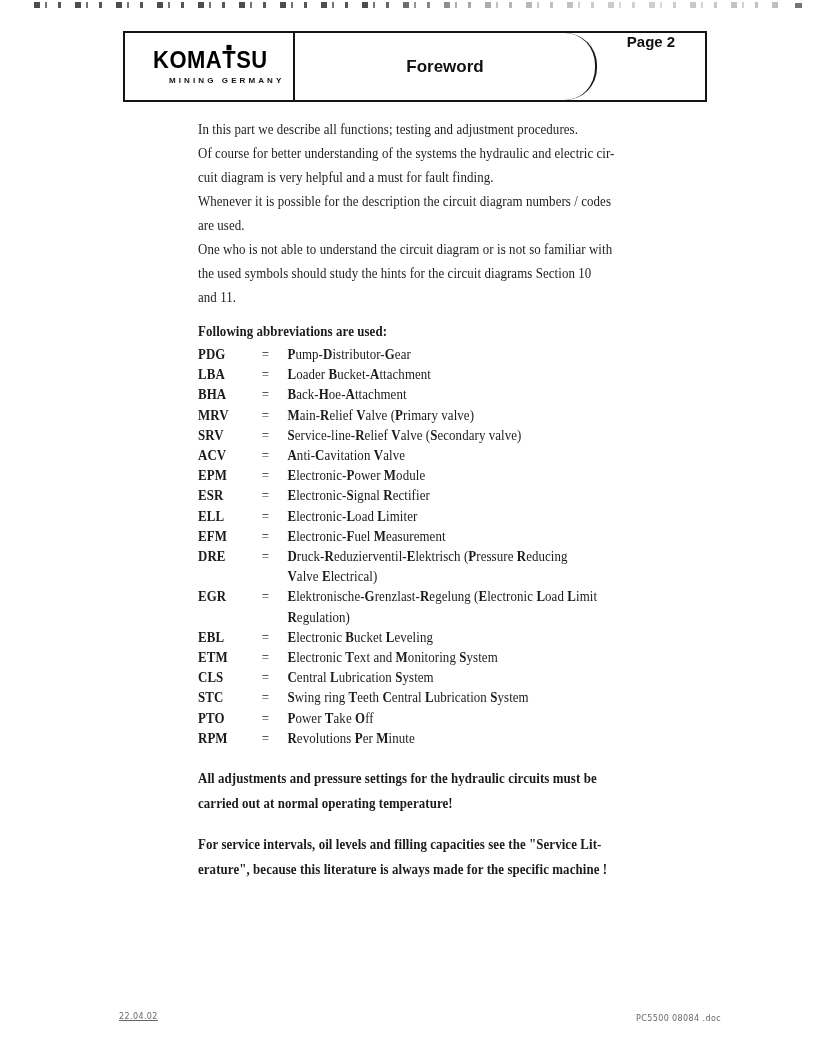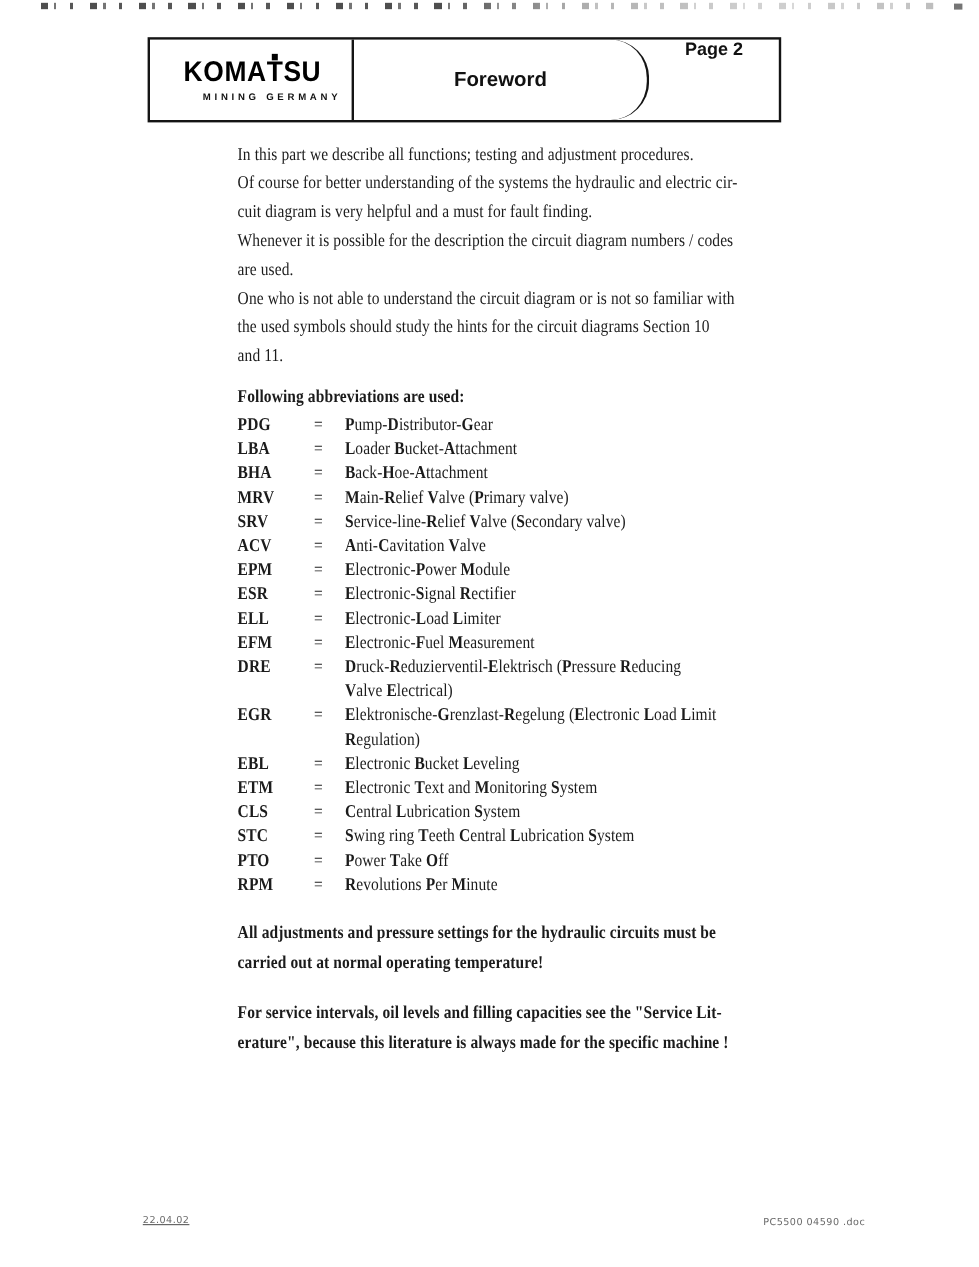--- a/index.html
+++ b/index.html
@@ -12,21 +12,21 @@
     position:absolute;top:2px;left:34px;width:744px;height:6px;
     background:repeating-linear-gradient(90deg,#161616 0 6px,transparent 6px 11px,#4a4a4a 11px 13px,transparent 13px 24px,#222 24px 27px,transparent 27px 41px);
     -webkit-mask-image:linear-gradient(90deg,rgba(0,0,0,.95) 0 45%,rgba(0,0,0,.45) 60%,rgba(0,0,0,.25) 80%,rgba(0,0,0,.35) 100%);
     mask-image:linear-gradient(90deg,rgba(0,0,0,.95) 0 45%,rgba(0,0,0,.45) 60%,rgba(0,0,0,.25) 80%,rgba(0,0,0,.35) 100%);
     opacity:.8;
   }
   .corner-mark{position:absolute;top:3px;left:795px;width:7px;height:5px;background:#3a3a3a;opacity:.7;}
 
   
   .header-box{
-    position:absolute;left:123px;top:31px;width:528px;height:71px;
+    position:absolute;left:123px;top:31px;width:584px;height:71px;
     border:2px solid #141414;display:flex;box-sizing:border-box;
     font-family:"Liberation Sans",sans-serif;background:#fff;
   }
   .cell-logo{width:170px;border-right:2px solid #141414;box-sizing:border-box;
     display:flex;flex-direction:column;justify-content:center;padding-left:28px;}
   .cell-title{flex:1;border-right:2px solid #141414;box-sizing:border-box;
     display:flex;align-items:center;justify-content:center;border-radius:32px;}
   .cell-page{width:108px;display:flex;align-items:flex-start;justify-content:center;}
   .logo-word{
     font-weight:bold;font-size:22px;letter-spacing:.5px;color:#000;line-height:1;
@@ -210,15 +210,15 @@
   <div class="note note-1 cond">
       <div>All adjustments and pressure settings for the hydraulic circuits must be</div>
       <div>carried out at normal operating temperature!</div>
     </div>
   <div class="note note-2 cond">
       <div>For service intervals, oil levels and filling capacities see the "Service Lit-</div>
       <div>erature", because this literature is always made for the specific machine !</div>
     </div>
 
   <div class="footer-mark footer-left">22.04.02</div>
-  <div class="footer-mark footer-right">PC5500 04590 .doc</div>
+  <div class="footer-mark footer-right">PC5500 08084 .doc</div>
 
 </div>
 
 </body></html>

